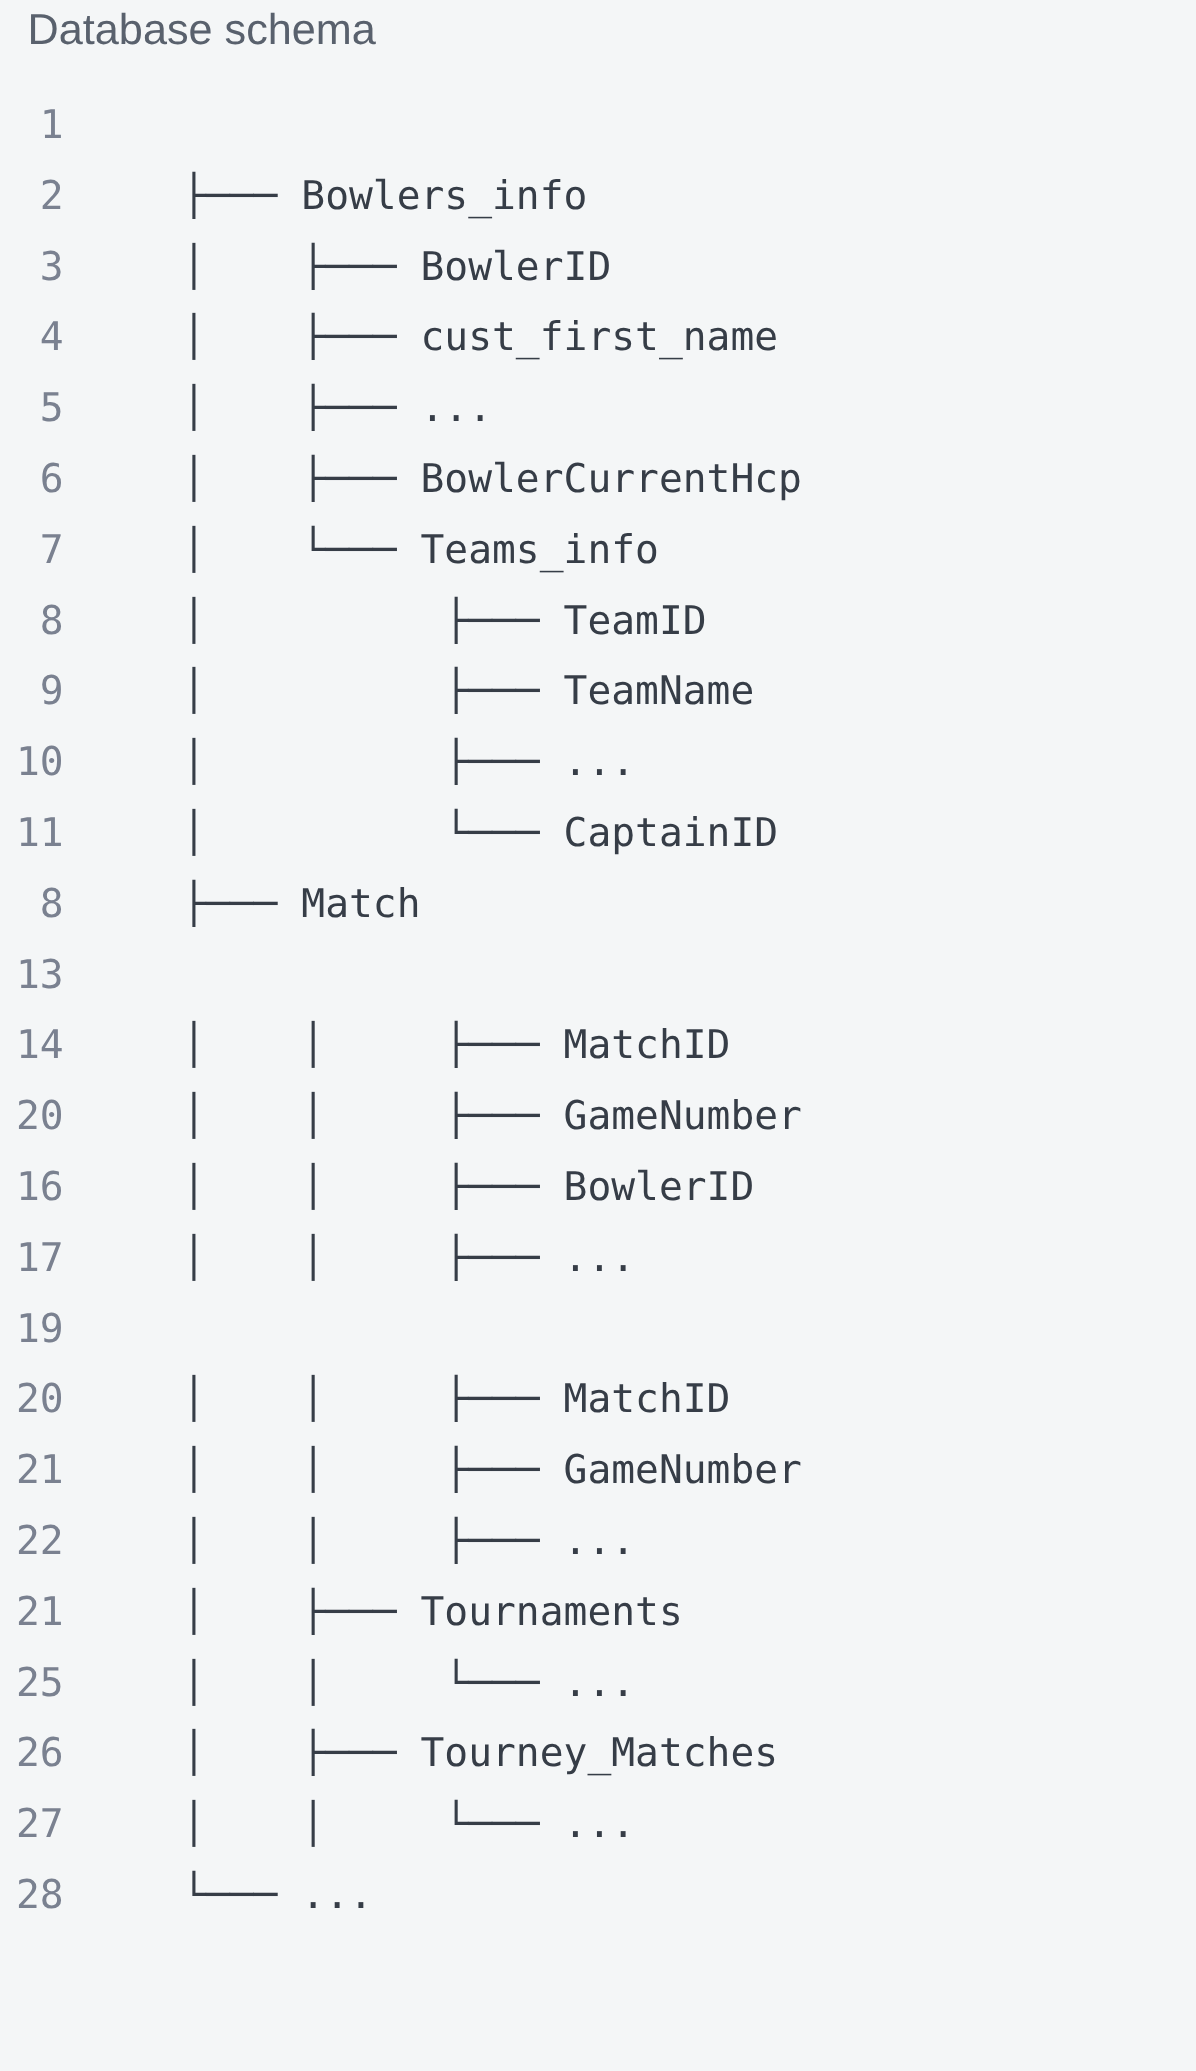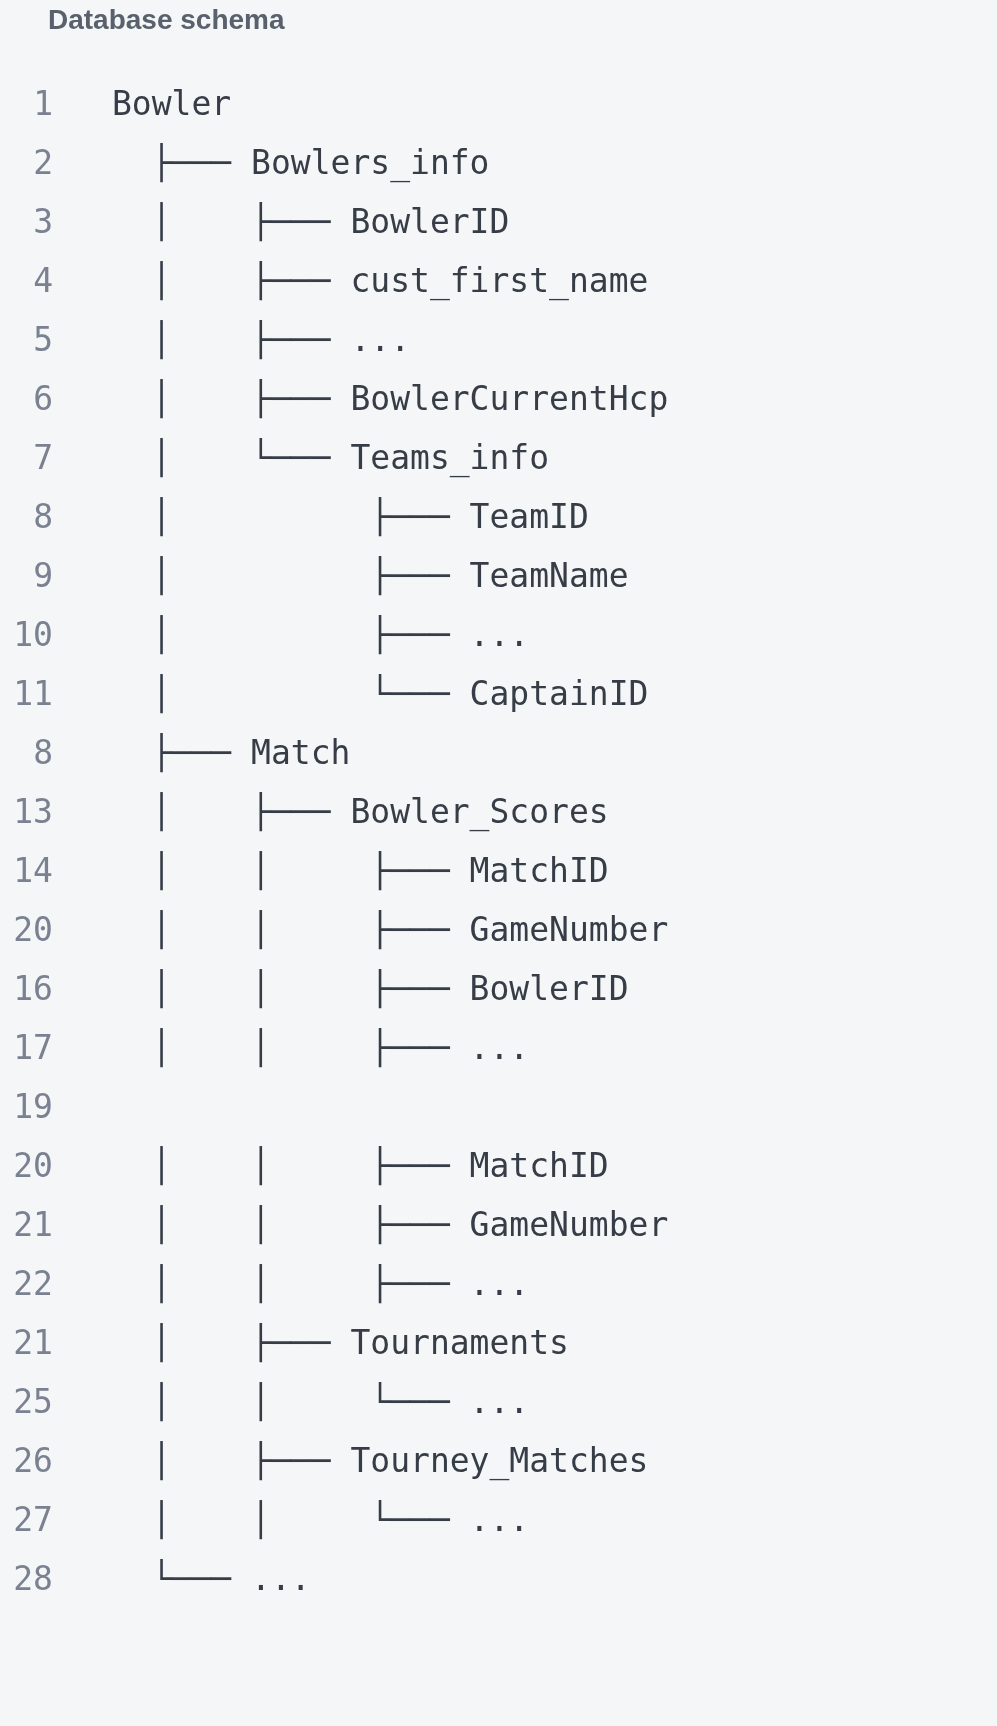--- a/index.html
+++ b/index.html
@@ -11,24 +11,24 @@
   *{margin:0;padding:0;box-sizing:border-box;}
   html,body{width:997px;height:1726px;}
   body{
     background:var(--bg);
     position:relative;
     overflow:hidden;
     font-family:"Liberation Sans", sans-serif;
   }
   .title{
     position:absolute;
-    left:48px;
+    left:23px;
     top:4px;
-    font-size:28px;
-    font-weight:700;
+    font-size:36px;
+    font-weight:400;
     letter-spacing:0px;
     color:var(--title);
     font-family:"Liberation Sans", sans-serif;
   }
   .code{
     position:absolute;
     top:74px;
     left:0;
     right:0;
     font-family:"DejaVu Sans Mono", monospace;
@@ -53,33 +53,33 @@
     color:var(--code);
     white-space:pre;
   }
 </style>
 </head>
 <body>
 
 <div class="title">Database schema</div>
 
 <div class="code" id="lines-container">
-    <div class="line"><span class="ln">1</span><span class="ct">Bowler</span></div>
+    <div class="line"><span class="ln">1</span></div>
     <div class="line"><span class="ln">2</span><span class="ct">  ├─── Bowlers_info</span></div>
     <div class="line"><span class="ln">3</span><span class="ct">  │    ├─── BowlerID</span></div>
     <div class="line"><span class="ln">4</span><span class="ct">  │    ├─── cust_first_name</span></div>
     <div class="line"><span class="ln">5</span><span class="ct">  │    ├─── ...</span></div>
     <div class="line"><span class="ln">6</span><span class="ct">  │    ├─── BowlerCurrentHcp</span></div>
     <div class="line"><span class="ln">7</span><span class="ct">  │    └─── Teams_info</span></div>
     <div class="line"><span class="ln">8</span><span class="ct">  │          ├─── TeamID</span></div>
     <div class="line"><span class="ln">9</span><span class="ct">  │          ├─── TeamName</span></div>
     <div class="line"><span class="ln">10</span><span class="ct">  │          ├─── ...</span></div>
     <div class="line"><span class="ln">11</span><span class="ct">  │          └─── CaptainID</span></div>
     <div class="line"><span class="ln">8</span><span class="ct">  ├─── Match</span></div>
-    <div class="line"><span class="ln">13</span><span class="ct">  │    ├─── Bowler_Scores</span></div>
+    <div class="line"><span class="ln">13</span></div>
     <div class="line"><span class="ln">14</span><span class="ct">  │    │     ├─── MatchID</span></div>
     <div class="line"><span class="ln">20</span><span class="ct">  │    │     ├─── GameNumber</span></div>
     <div class="line"><span class="ln">16</span><span class="ct">  │    │     ├─── BowlerID</span></div>
     <div class="line"><span class="ln">17</span><span class="ct">  │    │     ├─── ...</span></div>
     <div class="line"><span class="ln">19</span></div>
     <div class="line"><span class="ln">20</span><span class="ct">  │    │     ├─── MatchID</span></div>
     <div class="line"><span class="ln">21</span><span class="ct">  │    │     ├─── GameNumber</span></div>
     <div class="line"><span class="ln">22</span><span class="ct">  │    │     ├─── ...</span></div>
     <div class="line"><span class="ln">21</span><span class="ct">  │    ├─── Tournaments</span></div>
     <div class="line"><span class="ln">25</span><span class="ct">  │    │     └─── ...</span></div>

